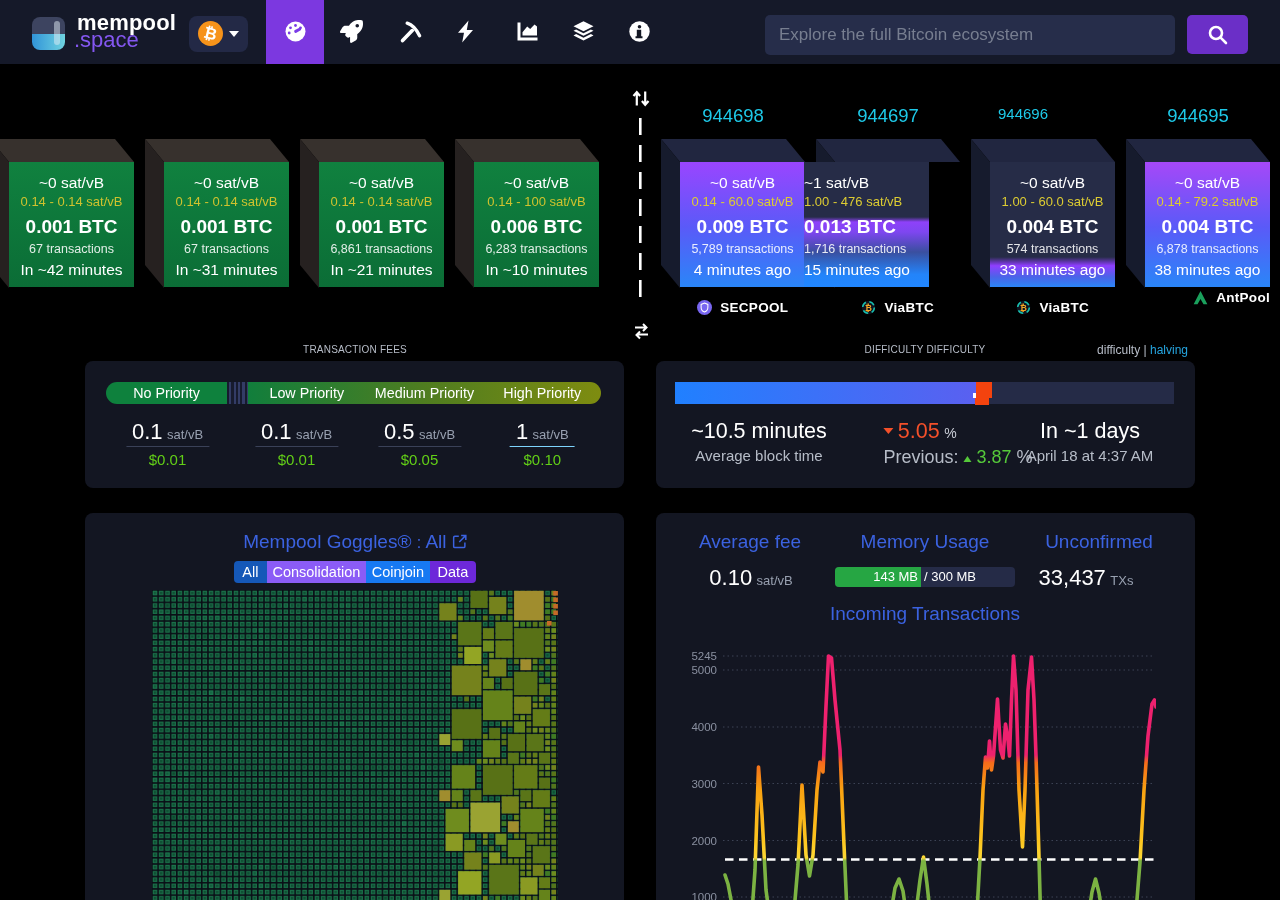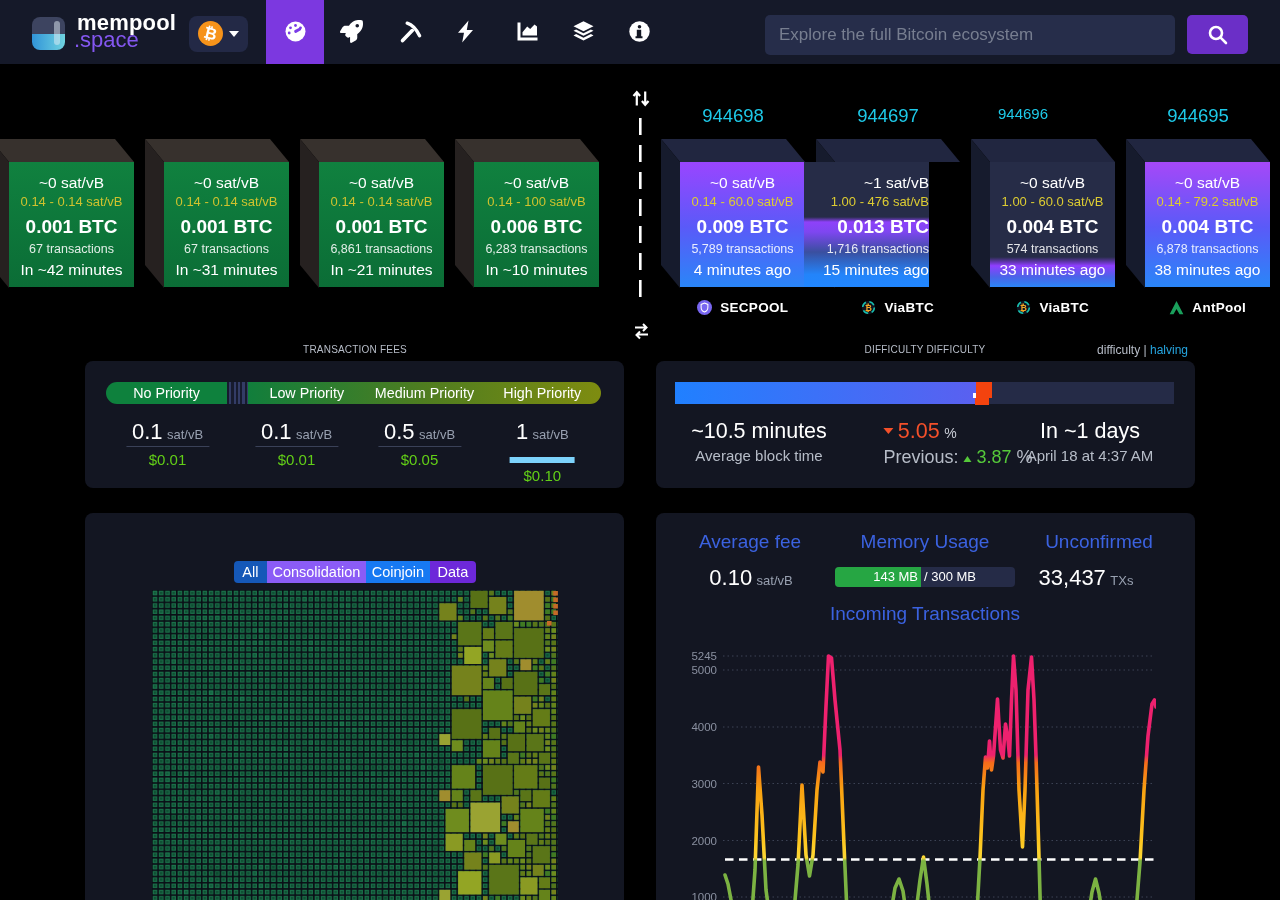--- a/index.html
+++ b/index.html
@@ -119,21 +119,21 @@
     <div style="position:absolute;top:31.5px;width:100%;font-size:13px;color:#ddcc32">0.14 - 60.0 sat/vB</div>
     <div style="position:absolute;top:53.5px;width:100%;font-size:19px;font-weight:bold">0.009 BTC</div>
     <div style="position:absolute;top:80px;width:100%;font-size:12.5px;color:rgba(255,255,255,.88)">5,789 transactions</div>
     <div style="position:absolute;top:99px;width:100%;font-size:15.5px">4 minutes ago</div>
   </div>
 <div class="abs ctr" style="left:733px;top:105px;font-size:18.5px;color:#1ec9e8">944698</div>
 <svg style="position:absolute;left:816px;top:139px" width="145" height="150">
     <polygon points="19,23 144,23 125,0 0,0" fill="#212640"></polygon>
     <polygon points="19,23 19,149 0,126 0,0" fill="#161b2d"></polygon>
   </svg>
-<div style="position:absolute;left:804px;top:162px;width:125px;height:125px;background:linear-gradient(180deg,#262c47 0%,#262c47 44%,#8e41fa 48%,#7e46f0 56%,#3a4f9f 72%,#2384fa 90%,#2187ff 100%);text-align:right;color:#fff">
+<div style="position:absolute;left:804px;top:162px;width:125px;height:125px;background:linear-gradient(180deg,#262c47 0%,#262c47 44%,#8e41fa 48%,#7e46f0 56%,#3a4f9f 72%,#2384fa 90%,#2187ff 100%);text-align:left;color:#fff">
     <div style="position:absolute;top:12px;width:100%;font-size:15.5px">~1 sat/vB</div>
     <div style="position:absolute;top:31.5px;width:100%;font-size:13px;color:#ddcc32">1.00 - 476 sat/vB</div>
     <div style="position:absolute;top:53.5px;width:100%;font-size:19px;font-weight:bold">0.013 BTC</div>
     <div style="position:absolute;top:80px;width:100%;font-size:12.5px;color:rgba(255,255,255,.88)">1,716 transactions</div>
     <div style="position:absolute;top:99px;width:100%;font-size:15.5px">15 minutes ago</div>
   </div>
 <div class="abs ctr" style="left:888px;top:105px;font-size:18.5px;color:#1ec9e8">944697</div>
 <svg style="position:absolute;left:971px;top:139px" width="145" height="150">
     <polygon points="19,23 144,23 125,0 0,0" fill="#212640"></polygon>
     <polygon points="19,23 19,149 0,126 0,0" fill="#161b2d"></polygon>
@@ -171,21 +171,21 @@
       <text x="8" y="11.2" text-anchor="middle" font-size="9" font-weight="bold" fill="#f5a623" font-family="Liberation Sans">₿</text>
     </svg>
 <span style="font-size:13.5px;font-weight:bold;letter-spacing:.3px">&nbsp;ViaBTC</span></div>
 <div class="abs" style="left:990px;top:298px;width:125px;text-align:center;white-space:nowrap">
 <svg width="15" height="15" viewBox="0 0 16 16" style="vertical-align:-3px">
       <circle cx="8" cy="8" r="7.2" fill="#0d1420"></circle>
       <circle cx="8" cy="8" r="6.2" fill="none" stroke="#18bfae" stroke-width="1.6" stroke-dasharray="6,3.8"></circle>
       <text x="8" y="11.2" text-anchor="middle" font-size="9" font-weight="bold" fill="#f5a623" font-family="Liberation Sans">₿</text>
     </svg>
 <span style="font-size:13.5px;font-weight:bold;letter-spacing:.3px">&nbsp;ViaBTC</span></div>
-<div class="abs" style="left:1145px;top:298px;width:125px;text-align:center;white-space:nowrap">
+<div class="abs" style="left:1145px;top:288px;width:125px;text-align:right;white-space:nowrap">
 <svg width="15" height="15" viewBox="0 0 16 16" style="vertical-align:-3px">
       <polygon points="8,1 15.3,15.3 11.2,15.3 8,9.6 4.8,15.3 0.7,15.3" fill="#1aa05c"></polygon>
     </svg>
 <span style="font-size:13.5px;font-weight:bold;letter-spacing:.3px">&nbsp;AntPool</span></div>
 <svg class="abs" style="left:632px;top:90px" width="20" height="17">
 <path d="M4.8 15.5 V 2.5 M1.5 6 L4.8 2.2 L8.1 6" stroke="#fff" stroke-width="2.2" fill="none"></path>
 <path d="M13.2 1.5 V 14.5 M9.9 11 L13.2 14.8 L16.5 11" stroke="#fff" stroke-width="2.2" fill="none"></path>
 </svg>
 <svg class="abs" style="left:639.2px;top:118px" width="3" height="192">
     <rect x="0" y="0" width="2.6" height="17" fill="#fff"></rect>
@@ -217,21 +217,21 @@
   </div>
 <div class="abs ctr" style="left:296.5px;top:419px;text-align:center;white-space:nowrap">
 <div style="border-bottom:1px solid #3a4158;padding:0 6px 1px"><span style="font-size:22px">0.1</span> <span style="font-size:13px;color:#98a0b0">sat/vB</span></div>
 <div style="font-size:15px;color:#62ce17;padding-top:4px">$0.01</div>
   </div>
 <div class="abs ctr" style="left:419.5px;top:419px;text-align:center;white-space:nowrap">
 <div style="border-bottom:1px solid #3a4158;padding:0 6px 1px"><span style="font-size:22px">0.5</span> <span style="font-size:13px;color:#98a0b0">sat/vB</span></div>
 <div style="font-size:15px;color:#62ce17;padding-top:4px">$0.05</div>
   </div>
 <div class="abs ctr" style="left:542.3px;top:419px;text-align:center;white-space:nowrap">
-<div style="border-bottom:6px solid #7dd3fc;padding:0 6px 12px"><span style="font-size:22px">1</span> <span style="font-size:13px;color:#98a0b0">sat/vB</span></div>
+<div style="border-bottom:1px solid #7dd3fc;padding:0 6px 1px"><span style="font-size:22px">1</span> <span style="font-size:13px;color:#98a0b0">sat/vB</span></div>
 <div style="font-size:15px;color:#62ce17;padding-top:4px">$0.10</div>
   </div>
 <div class="cardlabel" style="left:925px;top:344px">DIFFICULTY DIFFICULTY</div>
 <div class="abs" style="right:92px;top:343px;font-size:12px;color:#b7bdc8">difficulty | <span style="color:#25a5e0">halving</span></div>
 <div class="card" style="left:656px;top:361px;width:539px;height:127px"></div>
 <div class="abs" style="left:675px;top:382px;width:499px;height:22px;background:#252b47">
 <div class="abs" style="left:0;width:301px;height:22px;background:linear-gradient(90deg,#2080ff,#5a60f0)"></div>
 <div class="abs" style="left:301px;top:0;width:16px;height:15.5px;background:#f4430e"></div>
 <div class="abs" style="left:299.5px;top:15.5px;width:14px;height:7px;background:#f4430e"></div>
 <div class="abs" style="left:298.3px;top:11px;width:2.4px;height:5px;background:#fff"></div>
@@ -240,20 +240,25 @@
 <div class="abs ctr" style="left:759px;top:447px;font-size:15px;color:#b7bdc8;white-space:nowrap">Average block time</div>
 <div class="abs ctr" style="left:920px;top:419px;white-space:nowrap;color:#f4502a">
 <span style="display:inline-block;width:0;height:0;border-left:5px solid transparent;border-right:5px solid transparent;border-top:6.5px solid #f4502a;vertical-align:4px"></span>
 <span style="font-size:21.5px"> 5.05</span> <span style="font-size:14px;color:#c9cdd6">%</span></div>
 <div class="abs ctr" style="left:958px;top:447px;font-size:18px;color:#b7bdc8;white-space:nowrap">Previous: 
 <span style="display:inline-block;width:0;height:0;border-left:4.5px solid transparent;border-right:4.5px solid transparent;border-bottom:6px solid #55c93a;vertical-align:1px"></span>
 <span style="color:#55c93a">3.87</span> %</div>
 <div class="abs ctr" style="left:1090px;top:419px;font-size:21.5px;white-space:nowrap">In ~1 days</div>
 <div class="abs ctr" style="left:1090px;top:447px;font-size:15px;color:#b7bdc8;white-space:nowrap">April 18 at 4:37 AM</div>
 <div class="card" style="left:85px;top:513px;width:539px;height:400px">
+<div style="position:absolute;left:270px;top:18px;transform:translateX(-50%);font-size:19px;color:#3b62e0;white-space:nowrap">Mempool Goggles® <span style="font-size:16px">:</span> All 
+<svg width="15" height="15" viewBox="0 0 16 16" style="vertical-align:-1px">
+        <path d="M13.5 9v4.2c0 .7-.6 1.3-1.3 1.3H2.8c-.7 0-1.3-.6-1.3-1.3V3.8c0-.7.6-1.3 1.3-1.3H7" stroke="#3b62e0" stroke-width="1.6" fill="none"></path>
+        <path d="M9.5 1.5h5v5M14 2 L7.5 8.5" stroke="#3b62e0" stroke-width="1.6" fill="none"></path>
+      </svg></div>
 <div style="position:absolute;left:148.9px;top:48px;height:22px;border-radius:4px;overflow:hidden;white-space:nowrap;font-size:14.5px;line-height:22px;text-align:center">
 <span style="display:inline-block;background:#1558b8;width:33px;float:left">All</span>
 <span style="display:inline-block;background:#8b5cf6;width:99px;float:left">Consolidation</span>
 <span style="display:inline-block;background:#1779f2;width:64px;float:left">Coinjoin</span>
 <span style="display:inline-block;background:#6d28d9;width:46px;float:left">Data</span>
 </div>
 <svg width="406" height="312" style="position:absolute;left:67px;top:77px">
       <rect width="406" height="312" fill="#0a0e16"></rect>
       <defs>
         <pattern id="gg" width="6.23" height="6.23" patternUnits="userSpaceOnUse">

